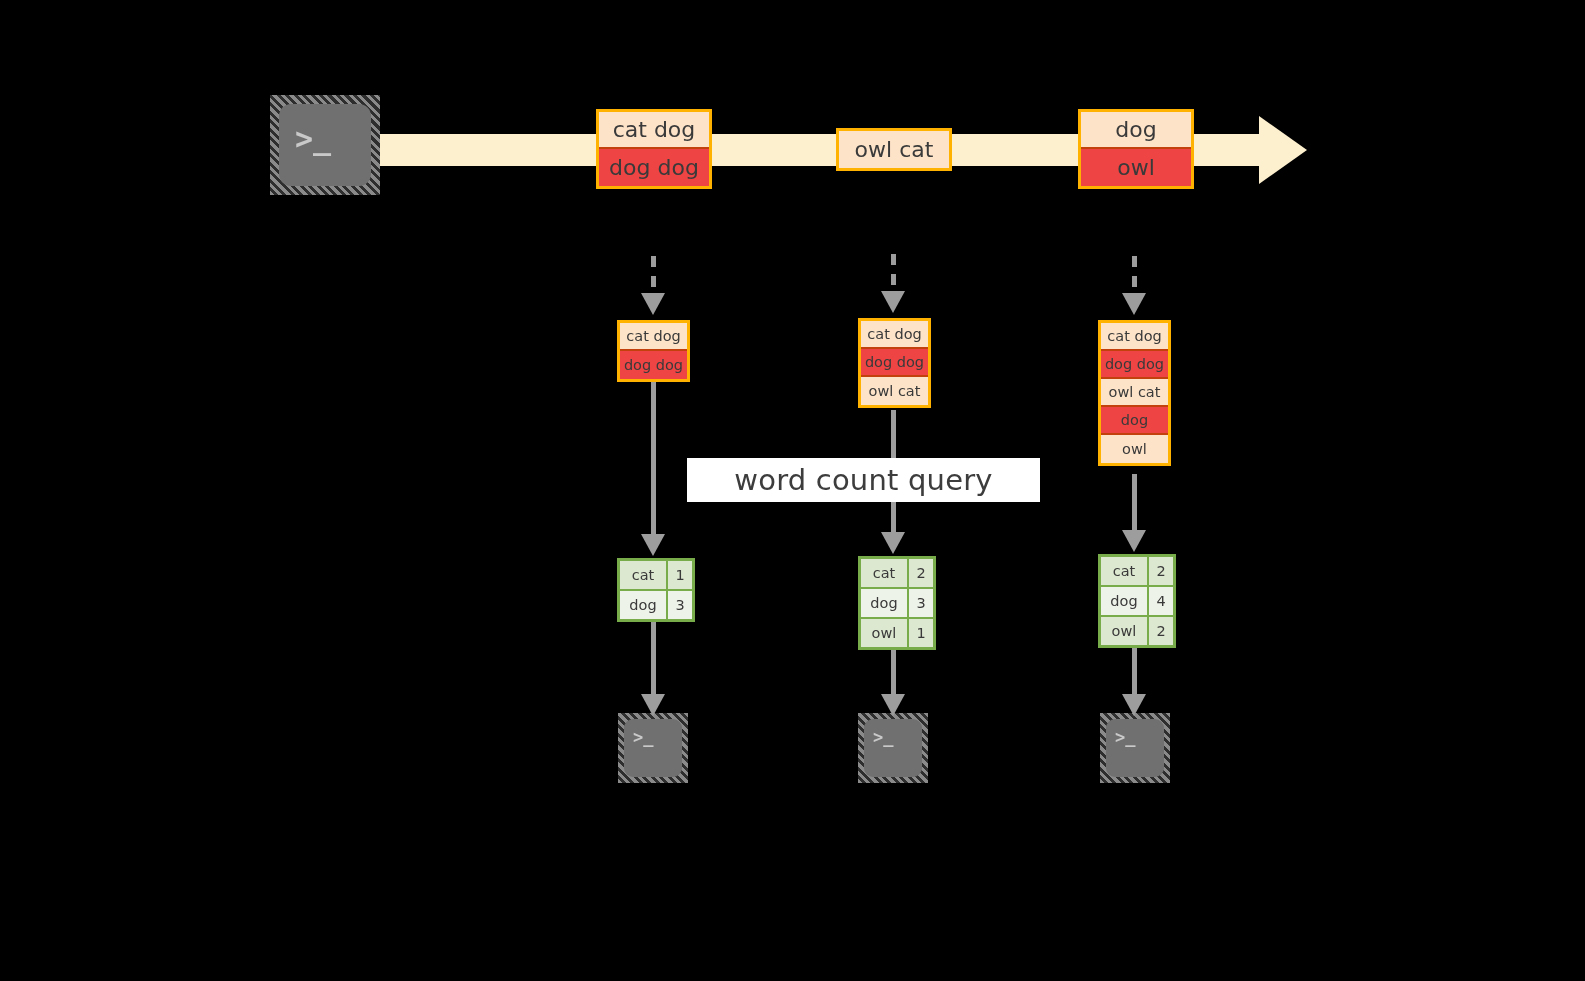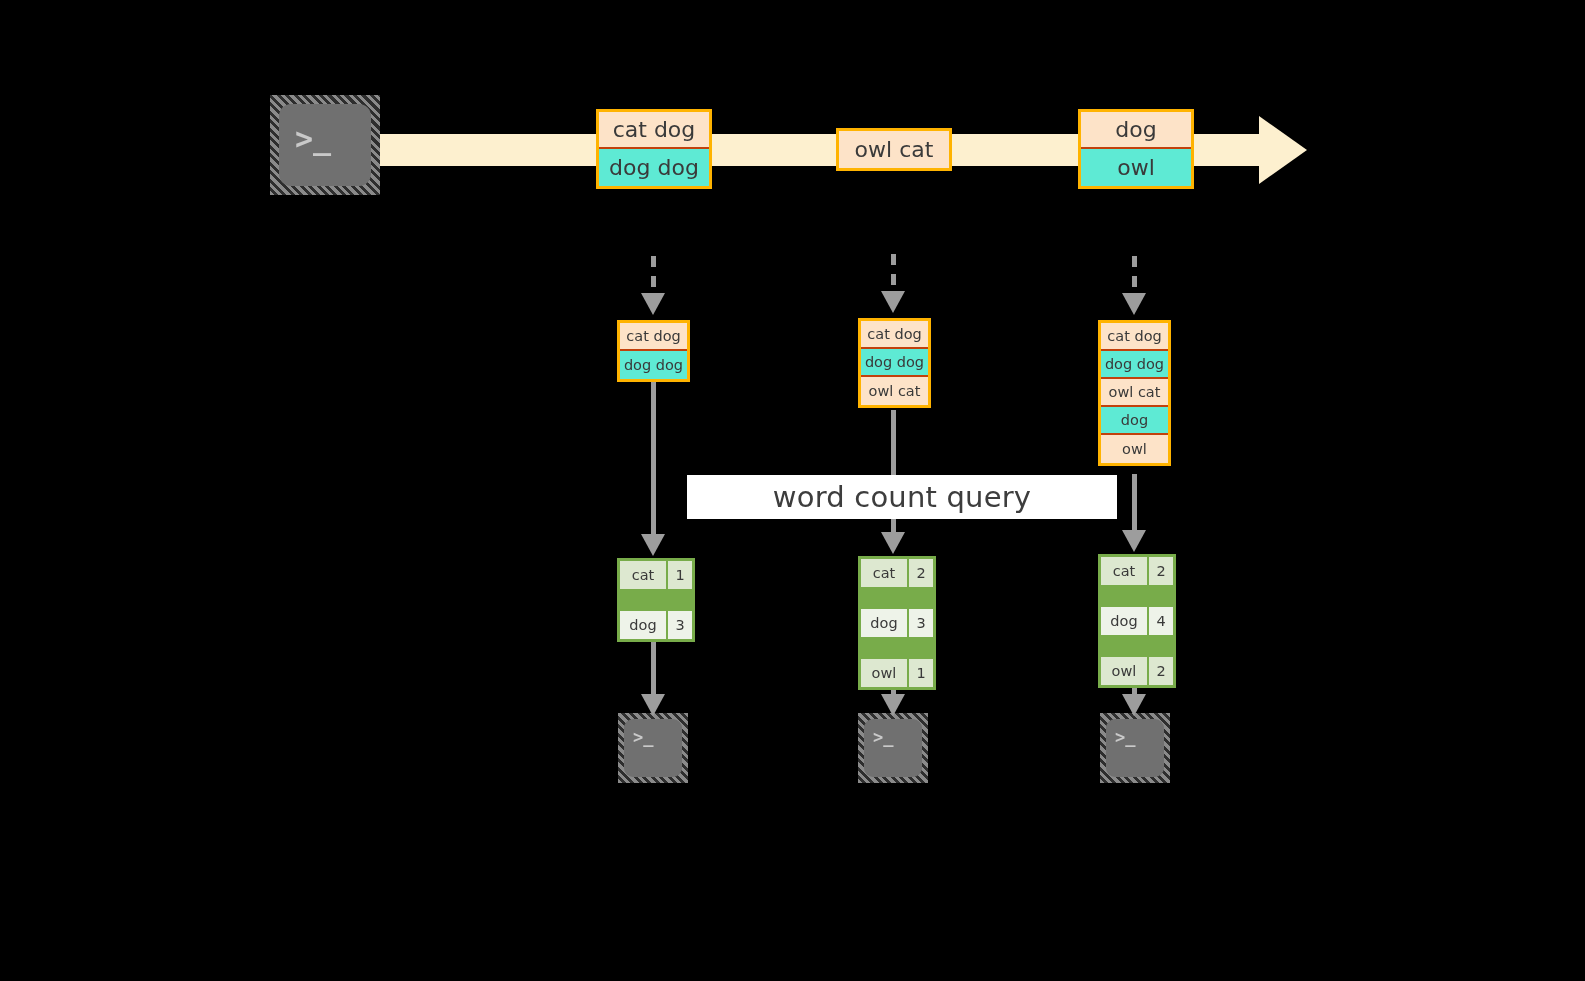--- a/index.html
+++ b/index.html
@@ -77,37 +77,36 @@
     display: flex;
     align-items: center;
     justify-content: center;
     color: #3a3a3a;
     border-bottom: 2px solid #c2410c;
     overflow: hidden;
     white-space: nowrap;
   }
   .rec-row:last-child { border-bottom: none; }
   .rec-a { background: #fde3c8; }
-  .rec-b { background: #5eead4; }
+  .rec-b { background: #ef4444; }
 
   
   .rec-big .rec-row { height: 37px; font-size: 22px; }
   
   .rec-small .rec-row { height: 28px; font-size: 14.5px; }
 
   
   .res-table {
     position: absolute;
     box-sizing: border-box;
     border: 3px solid #78ac4a;
     background: #78ac4a;
     display: flex;
     flex-direction: column;
     z-index: 6;
-    gap: 20px;
   }
   .res-row {
     display: flex;
     height: 28px;
     border-bottom: 2px solid #78ac4a;
   }
   .res-row:last-child { border-bottom: none; }
   .res-word, .res-count {
     box-sizing: border-box;
     display: flex;
@@ -195,21 +194,21 @@
 
   <div class="gline-dash" style="left:651px; top:256px; height:40px;"></div>
   <div class="ghead" style="left:641px; top:293px;"></div>
 
   <div class="gline-dash" style="left:891px; top:254px; height:40px;"></div>
   <div class="ghead" style="left:881px; top:291px;"></div>
 
   <div class="gline-dash" style="left:1132px; top:256px; height:40px;"></div>
   <div class="ghead" style="left:1122px; top:293px;"></div>
 
-  <div class="query-band" style="left:687px; top:475px; width:430px; height:44px;">
+  <div class="query-band" style="left:687px; top:458px; width:353px; height:44px;">
     <span>word count query</span>
   </div>
 
   <div class="rec-group rec-small" style="left:617px; top:320px; width:73px;">
     <div class="rec-row rec-a">cat dog</div>
     <div class="rec-row rec-b">dog dog</div>
   </div>
 
   <div class="gline" style="left:651px; top:382px; height:156px;"></div>
   <div class="ghead" style="left:641px; top:534px;"></div>

